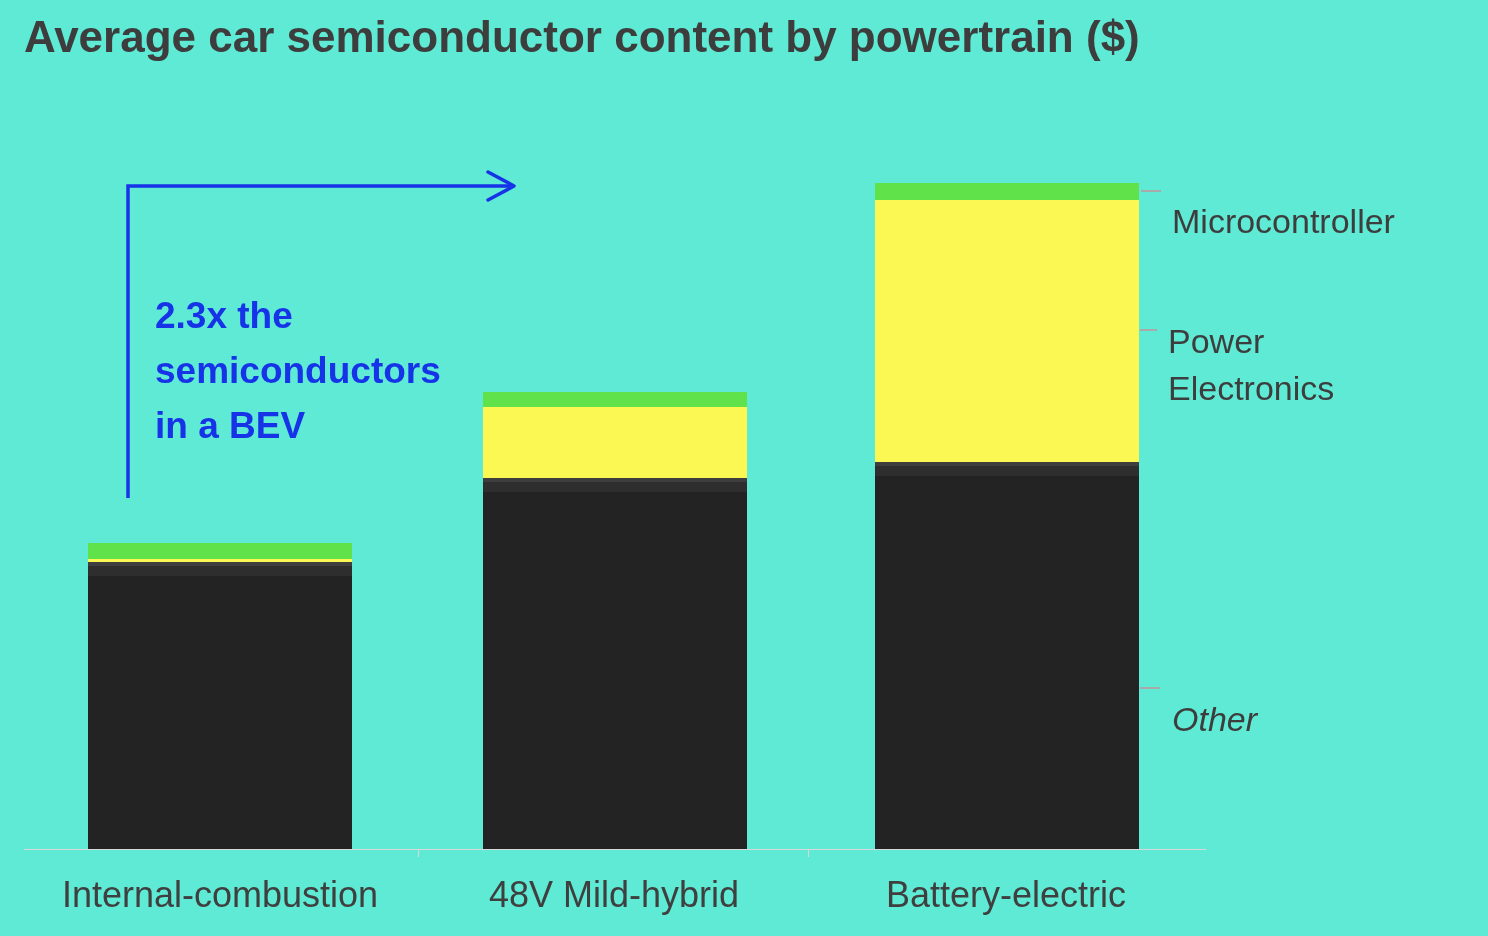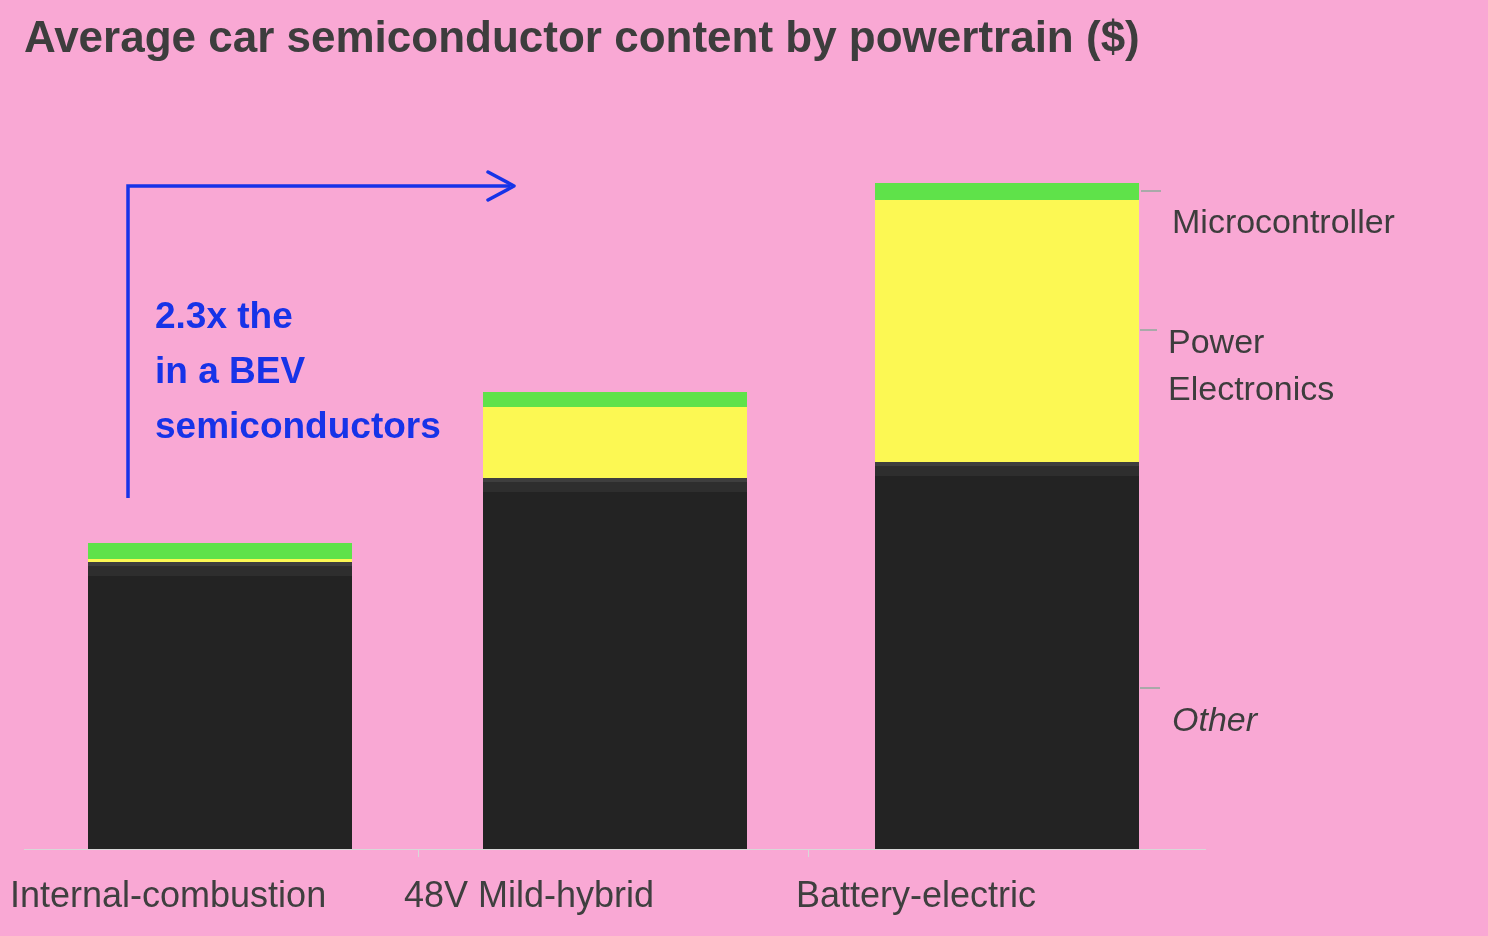--- a/index.html
+++ b/index.html
@@ -1,17 +1,17 @@
 <!DOCTYPE html>
 <html><head>
 <meta charset="utf-8">
 <style>
   html,body{margin:0;padding:0;background:#ffffff;}
   body{font-family:"Liberation Sans", sans-serif;}
-  .canvas{position:relative;width:1488px;height:936px;background:#f9a8d4;overflow:hidden;}
+  .canvas{position:relative;width:1488px;height:936px;background:#5eead4;overflow:hidden;}
 
   .chart-title{
     position:absolute;left:24px;top:12px;margin:0;
     font-size:44px;font-weight:700;color:#3d3d3d;letter-spacing:0;
   }
 
   
   .bar{
     position:absolute;bottom:86px;width:264px;
     display:flex;flex-direction:column;justify-content:flex-end;
@@ -23,21 +23,21 @@
   .seg-other{box-shadow:inset 0 14px 0 rgba(255,255,255,0.05), inset 0 4px 0 rgba(255,255,255,0.08);}
 
   
   .axis-line{position:absolute;left:24px;top:849px;width:1182px;height:1px;background:#d8d8d8;}
   .axis-tick{position:absolute;top:850px;width:1px;height:7px;background:#d8d8d8;}
   .tick-1{left:418px;}
   .tick-2{left:808px;}
 
   
   .xlabel{
-    position:absolute;top:874px;width:420px;
+    position:absolute;top:874px;width:420px;text-align:center;
     font-size:36px;color:#3f3f3f;
   }
   .xlabel-1{left:10px;}
   .xlabel-2{left:404px;}
   .xlabel-3{left:796px;}
 
   
   .legend-label{position:absolute;color:#3d3d3d;font-size:34px;margin-top:32px;}
   .label-micro{left:1172px;top:170px;white-space:nowrap;}
   .label-power{left:1168px;top:286px;width:250px;line-height:47px;}
@@ -61,22 +61,22 @@
 
   <h1 class="chart-title">Average car semiconductor content by powertrain ($)</h1>
 
   <svg class="arrow-svg" width="430" height="345" viewBox="0 0 430 345" fill="none">
     <path d="M 18 330 L 18 18 L 400 18" stroke="#1733e8" stroke-width="3.5" fill="none"></path>
     <path d="M 378 4 L 404 18 L 378 32" stroke="#1733e8" stroke-width="3.5" fill="none" stroke-linecap="round" stroke-linejoin="round"></path>
   </svg>
 
   <div class="callout">
     <div>2.3x the</div>
+    <div>semiconductors</div>
     <div>in a BEV</div>
-    <div>semiconductors</div>
   </div>
 
   <div class="bar bar-1">
       <div class="segment seg-microcontroller" style="height: 16.7px; background: rgb(95, 226, 74);"></div>
       <div class="segment seg-power_electronics" style="height: 2.2px; background: rgb(252, 248, 83);"></div>
       <div class="segment seg-other" style="height: 288.5px; background: rgb(35, 35, 35);"></div>
     </div>
   <div class="bar bar-2">
       <div class="segment seg-microcontroller" style="height: 15.3px; background: rgb(95, 226, 74);"></div>
       <div class="segment seg-power_electronics" style="height: 71.2px; background: rgb(252, 248, 83);"></div>

